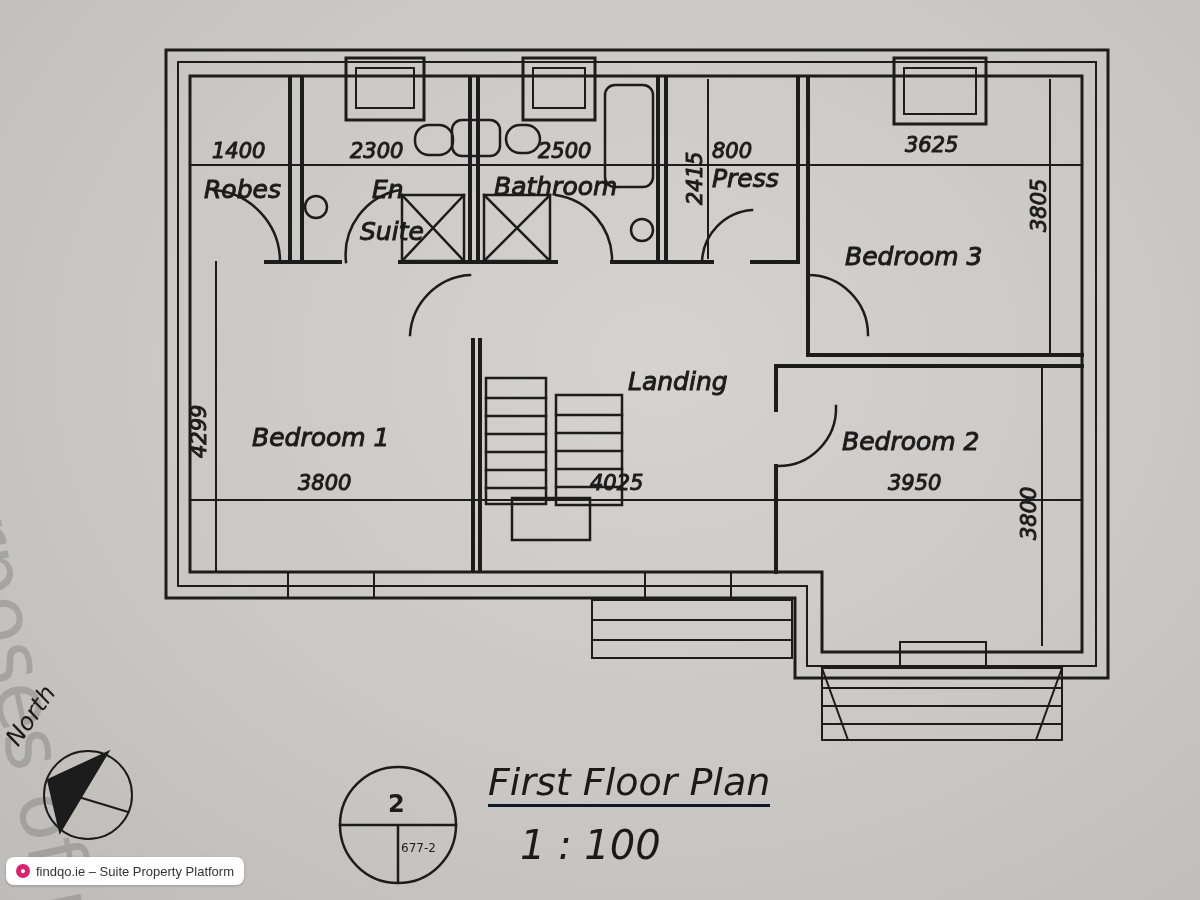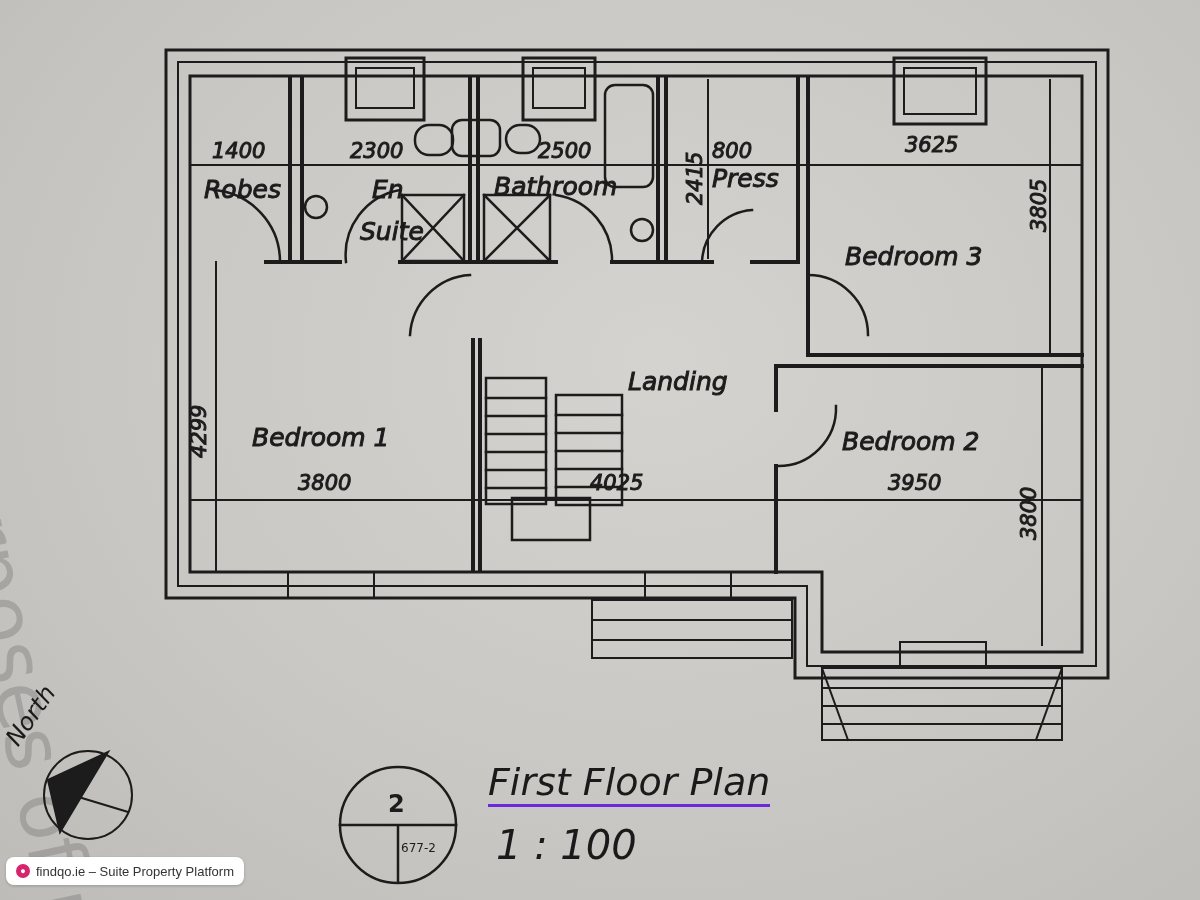--- a/index.html
+++ b/index.html
@@ -4,22 +4,22 @@
 <style>
   html,body{margin:0;padding:0;}
   body{width:1200px;height:900px;overflow:hidden;background:#c9c8c4;font-family:"DejaVu Sans",sans-serif;position:relative;}
   .paper{position:absolute;inset:0;background:radial-gradient(ellipse at 55% 40%,#d4d3cf 0%,#c8c7c3 60%,#bdbcb8 100%);}
   svg.plan{position:absolute;left:0;top:0;}
   .lbl{font-family:"DejaVu Sans",sans-serif;font-style:italic;fill:#1c1c1c;}
   .dim{font-family:"DejaVu Sans",sans-serif;font-style:italic;fill:#1c1c1c;font-size:21px;}
   .room{font-size:25px;}
   .badge{position:absolute;left:6px;top:857px;height:28px;padding:0 10px;background:#fff;border-radius:8px;display:flex;align-items:center;gap:6px;font-family:"Liberation Sans",sans-serif;font-size:13px;color:#333;box-shadow:0 1px 3px rgba(0,0,0,.2);}
   .badge .dot{width:14px;height:14px;border-radius:50%;background:#d6246e;display:flex;align-items:center;justify-content:center;color:#fff;font-size:9px;}
-  .title{position:absolute;left:488px;top:760px;font-family:"DejaVu Sans",sans-serif;font-style:italic;font-size:38px;color:#1a1a1a;border-bottom:3px solid #6d28d9;line-height:44px;letter-spacing:0px;}
-  .scale{position:absolute;left:496px;top:822px;font-family:"DejaVu Sans",sans-serif;font-style:italic;font-size:40px;color:#1a1a1a;}
+  .title{position:absolute;left:488px;top:760px;font-family:"DejaVu Sans",sans-serif;font-style:italic;font-size:38px;color:#1a1a1a;border-bottom:3px solid #0f172a;line-height:44px;letter-spacing:0px;}
+  .scale{position:absolute;left:520px;top:822px;font-family:"DejaVu Sans",sans-serif;font-style:italic;font-size:40px;color:#1a1a1a;}
   .north{position:absolute;left:0px;top:735px;transform:rotate(-55deg);transform-origin:left top;font-family:"DejaVu Sans",sans-serif;font-style:italic;font-size:24px;color:#1a1a1a;}
   .watermark{position:absolute;left:-20px;top:280px;transform:rotate(78deg);transform-origin:left top;font-family:"DejaVu Sans",sans-serif;font-size:78px;color:rgba(110,110,110,.35);white-space:nowrap;}
 </style>
 </head>
 <body>
 
 <div class="paper"></div>
 
 <div class="watermark">for purposes of planning consent only</div>
 

